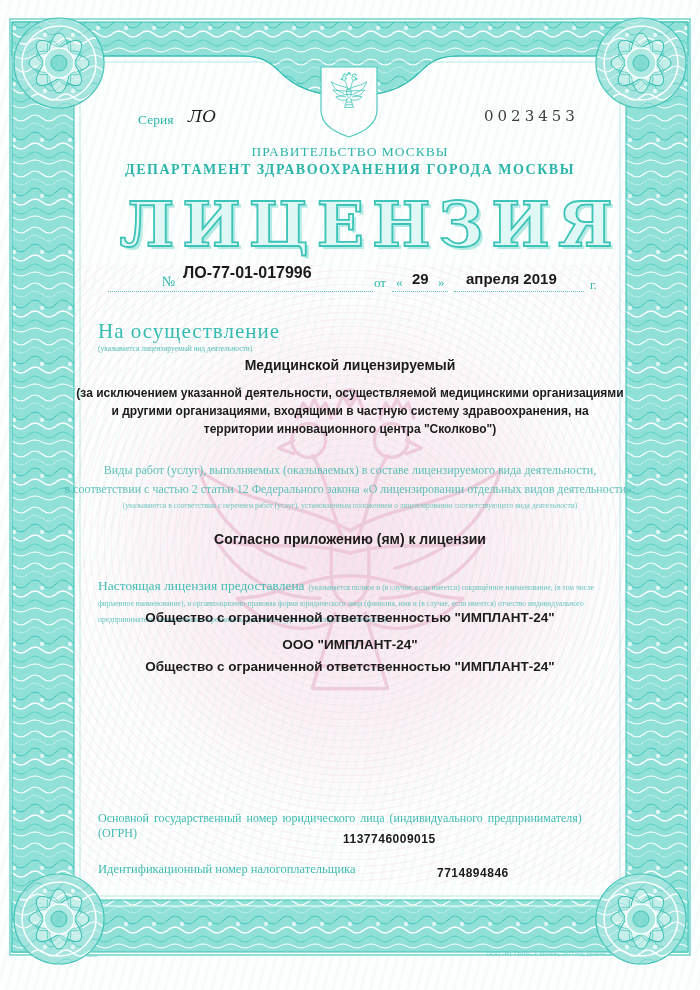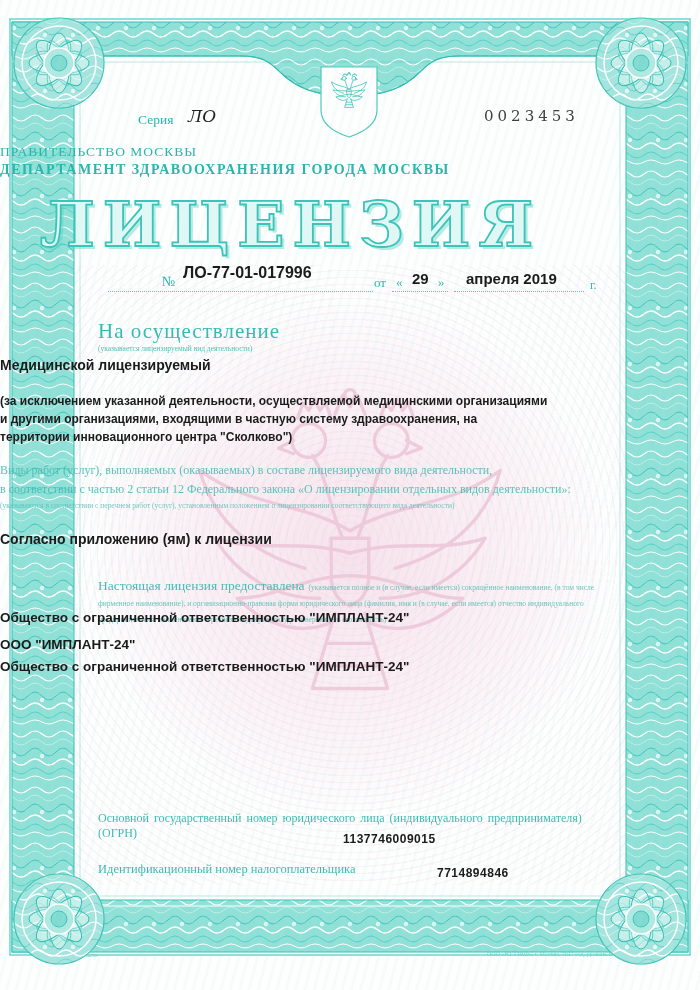--- a/index.html
+++ b/index.html
@@ -12,21 +12,21 @@
     content:"";position:absolute;inset:0;pointer-events:none;
     background:repeating-linear-gradient(105deg, rgba(186,226,221,0.10) 0 3px, rgba(255,255,255,0) 3px 9px);
   }
   .pink-tint{
     position:absolute;left:70px;right:70px;top:265px;bottom:105px;
     background:
       radial-gradient(ellipse 58% 52% at 50% 47%, rgba(244,203,220,0.55), rgba(244,203,220,0.22) 55%, rgba(244,203,220,0) 80%),
       repeating-radial-gradient(circle at 50% 45%, rgba(233,181,204,0.14) 0 1.5px, rgba(255,255,255,0) 1.5px 7px);
   }
   .abs{position:absolute;}
-  .ctr{left:0;right:0;text-align:left;}
+  .ctr{left:0;right:0;text-align:center;}
   .teal{color:#2cb5ab;}
   .blk{color:#1b1b1b;font-family:"Liberation Sans",sans-serif;font-weight:bold;}
 
   .series-label{top:112px;left:138px;font-size:13.5px;}
   .series-value{top:106px;left:188px;font-size:17px;color:#222;font-style:italic;}
   .form-number{top:107px;left:484px;font-size:15px;letter-spacing:4px;color:#404040;font-family:"DejaVu Serif",serif;}
 
   .gov{top:144px;font-size:13.5px;letter-spacing:1px;}
   .dept{top:162px;font-size:14px;font-weight:bold;letter-spacing:1.5px;}
   .title{
@@ -43,21 +43,21 @@
   .q-open{top:274px;left:396px;font-size:13px;}
   .day{top:270px;left:412px;font-size:15px;}
   .q-close{top:274px;left:438px;font-size:13px;}
   .monthyear{top:270px;left:466px;font-size:15px;}
   .year-suffix{top:278px;left:590px;font-size:12px;}
   .dotline{position:absolute;height:0;border-bottom:1.5px dotted rgba(73,187,178,0.85);}
 
   .act-head{top:319px;left:98px;font-size:21px;letter-spacing:1px;color:#35bcb2;}
   .act-note{top:344px;left:98px;font-size:7.5px;color:#53bdb4;}
   .act-type{top:357px;font-size:14px;}
-  .act-exc{top:392px;font-size:12px;line-height:18px;white-space:pre-line;}
+  .act-exc{top:384px;font-size:12px;line-height:18px;white-space:pre-line;}
 
   .works{top:461px;font-size:12px;line-height:19px;white-space:pre-line;color:rgba(70,185,177,0.88);}
   .works-note{top:501px;font-size:7.5px;color:rgba(90,192,184,0.85);}
   .annex{top:531px;font-size:14px;}
 
   .grantee{top:562px;left:98px;width:508px;line-height:13px;color:#46beb4;}
   .grantee .lbl{font-size:13.5px;}
   .grantee .nt{font-size:7.5px;color:rgba(90,192,184,0.9);}
 
   .co1{top:610px;font-size:13.5px;}

